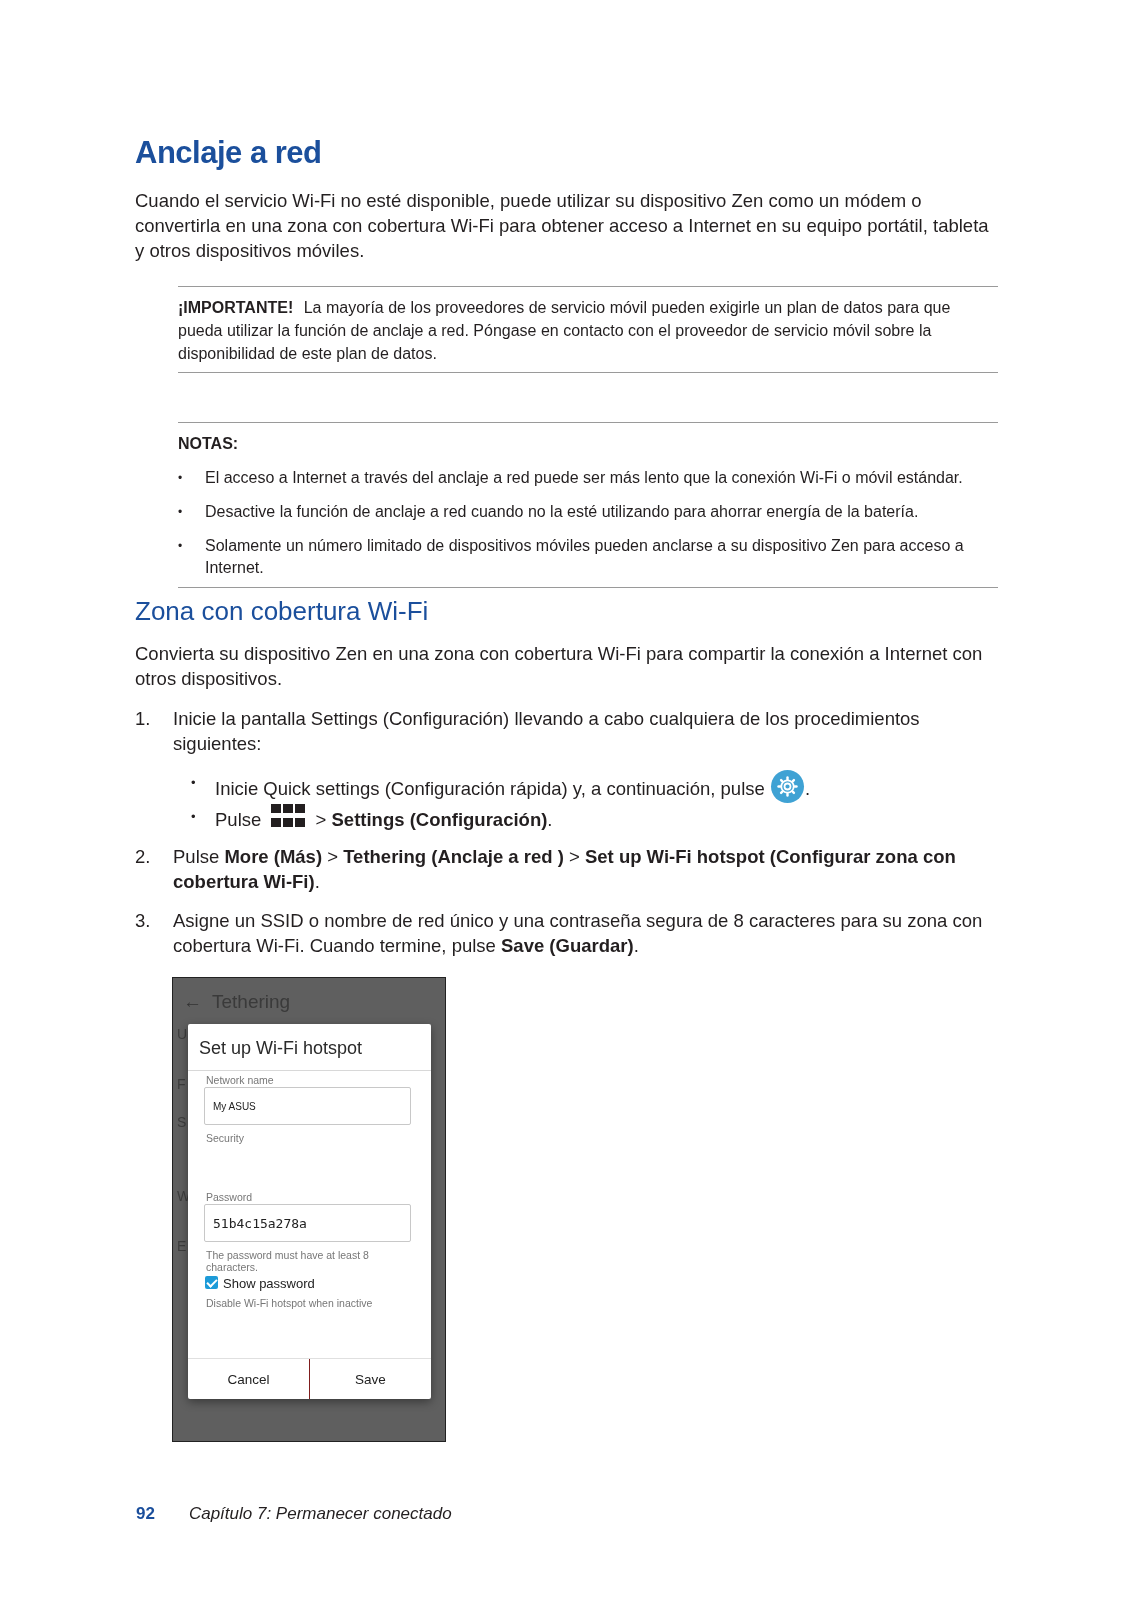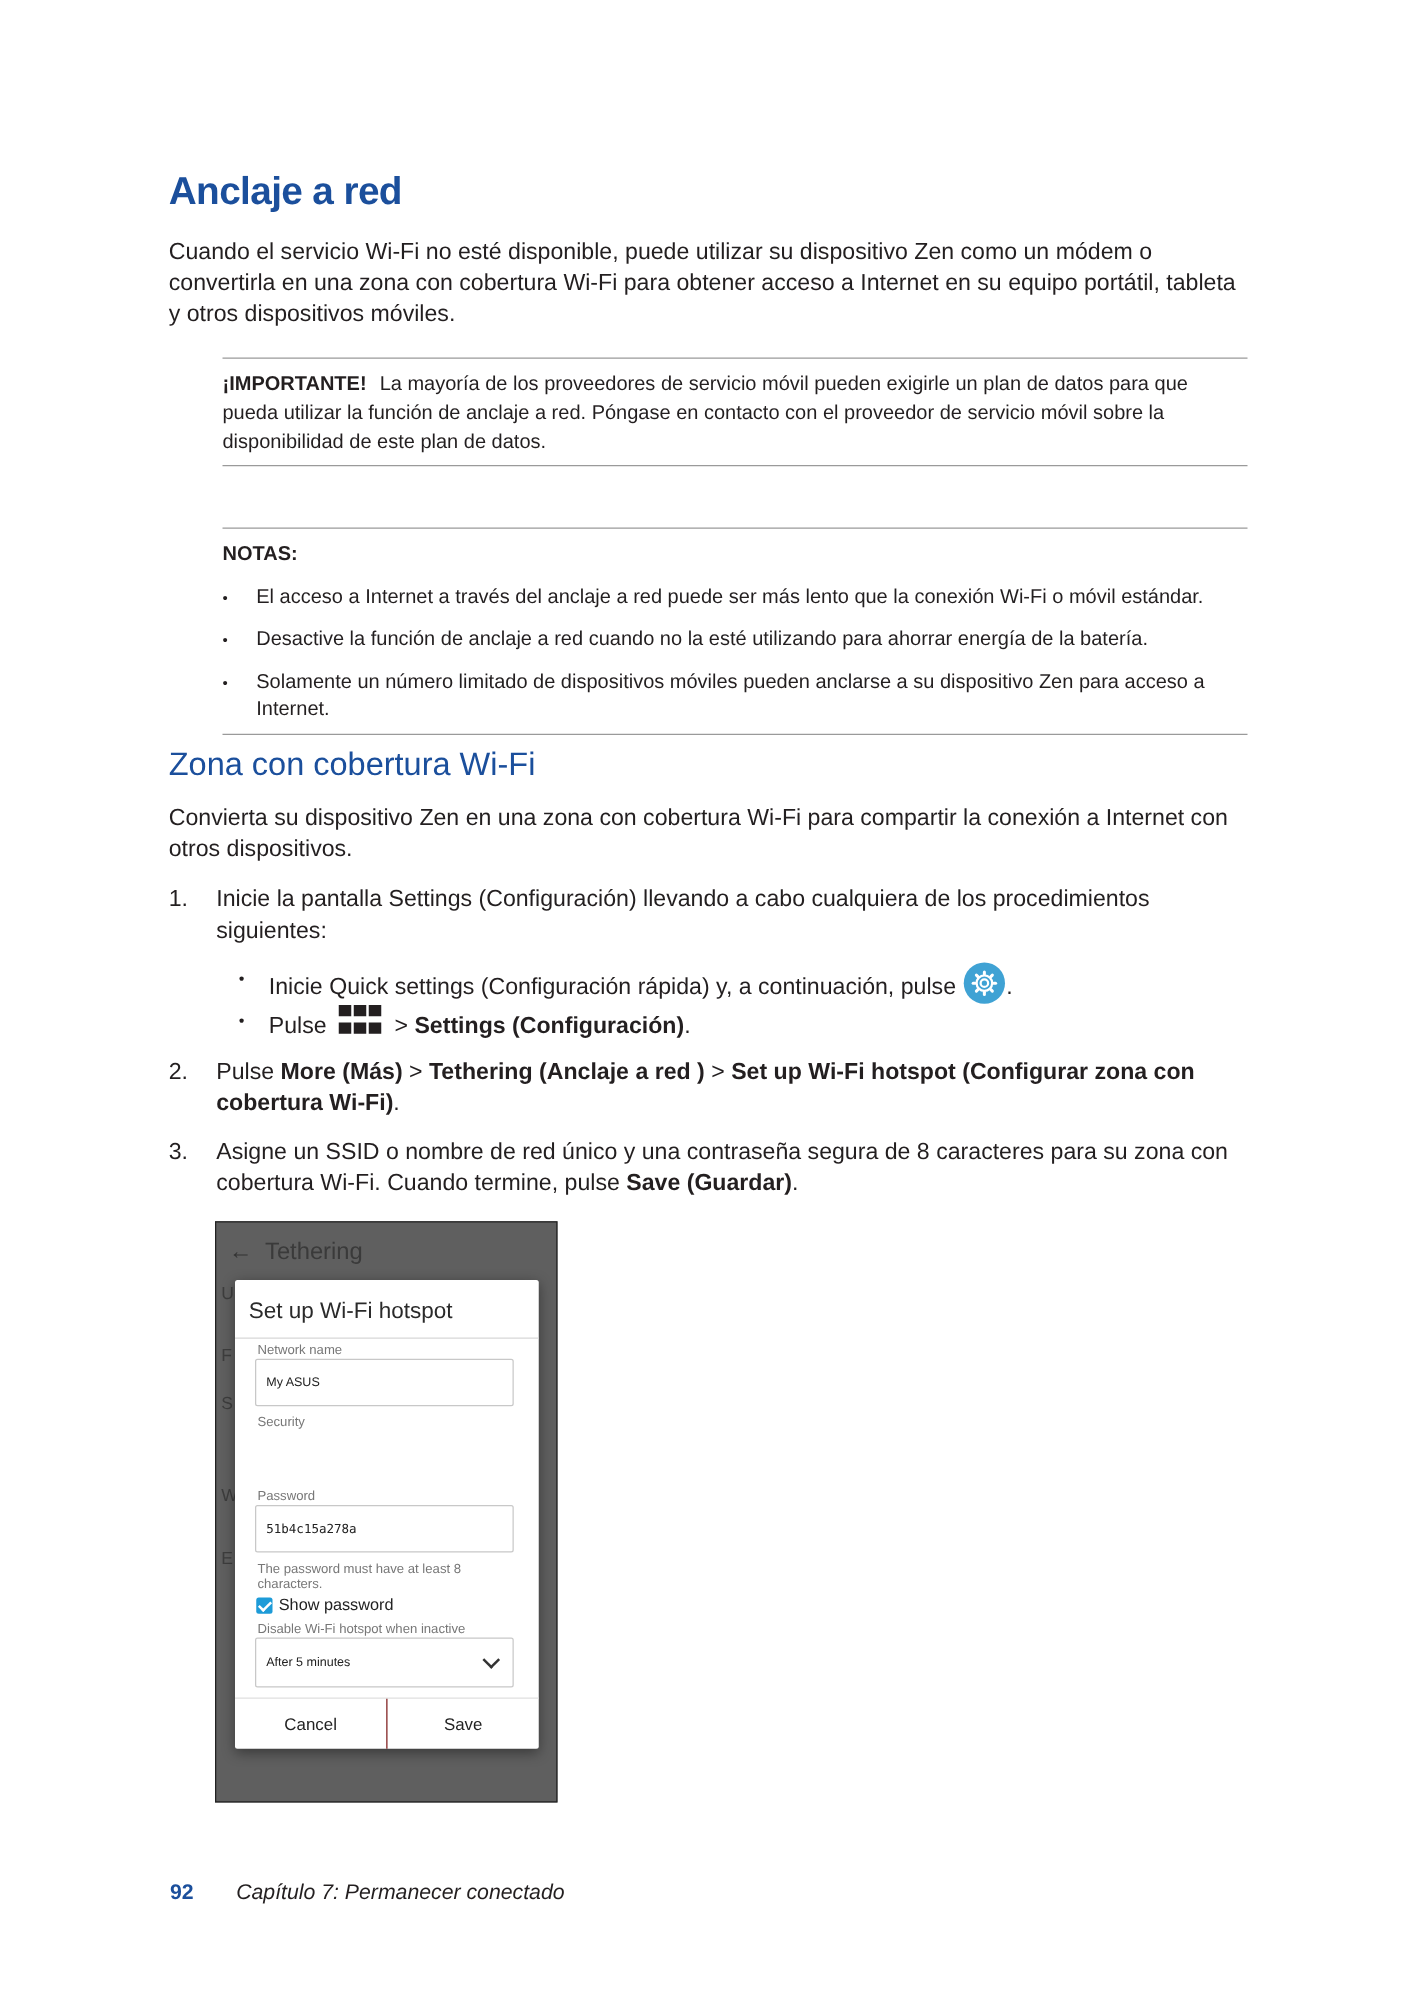--- a/index.html
+++ b/index.html
@@ -54,25 +54,25 @@
   .bg-letters span { position: absolute; left: 4px; color: #3d3d3d; font-size: 14px; }
   .dialog { position: absolute; left: 15px; top: 46px; width: 243px; height: 375px;
             background: #ffffff; box-shadow: 0 3px 10px rgba(0,0,0,0.4); border-radius: 2px; }
   .dialog-title { position: absolute; left: 11px; top: 14px; font-size: 18px; color: #2a2a2a; }
   .dialog-sep { position: absolute; left: 0; right: 0; top: 46px; border-top: 1px solid #d8d8d8; }
   .field-label { position: absolute; left: 18px; font-size: 10.5px; color: #777; }
   .field-box { position: absolute; left: 16px; width: 207px; height: 38px;
                border: 1px solid #c8c8c8; border-radius: 2px; box-sizing: border-box;
                font-size: 10px; color: #222; display: flex; align-items: center;
                padding: 0 8px; justify-content: space-between; background: #fff; }
-  .field-box.mono { font-family: "DejaVu Sans Mono", monospace; font-size: 10px; }
+  .field-box.mono { font-family: "DejaVu Sans Mono", monospace; font-size: 13px; }
   .chev { width: 8px; height: 8px; border-right: 2px solid #333; border-bottom: 2px solid #333;
           transform: rotate(45deg); margin-top: -5px; margin-right: 4px; }
   .hint { position: absolute; left: 18px; width: 190px; font-size: 10.5px; line-height: 12px; color: #777; }
-  .checkbox-row { position: absolute; left: 17px; display: flex; align-items: flex-end; gap: 5px;
+  .checkbox-row { position: absolute; left: 17px; display: flex; align-items: flex-start; gap: 5px;
                   font-size: 13px; color: #222; }
   .checkbox { width: 13px; height: 13px; background: #1d9bd8; border-radius: 2px; position: relative; }
   .checkbox::after { content: ""; position: absolute; left: 4px; top: 1px; width: 4px; height: 8px;
                      border-right: 2px solid #fff; border-bottom: 2px solid #fff; transform: rotate(45deg); }
   .dialog-actions { position: absolute; left: 0; right: 0; bottom: 0; height: 40px;
                     border-top: 1px solid #e0e0e0; display: flex; }
   .action-btn { flex: 1; display: flex; align-items: center; justify-content: center;
                 font-size: 13.5px; color: #222; }
   .action-btn + .action-btn { border-left: 1px solid #7f1d1d; }
 
@@ -184,24 +184,20 @@
       </div>
 
       <div class="hint" style="top:225px">The password must have at least 8 characters.</div>
 
       <div class="checkbox-row" style="top:252px">
         <span class="checkbox"></span>
         <span>Show password</span>
       </div>
 
       <div class="field-label" style="top:273px">Disable Wi-Fi hotspot when inactive</div>
-      <div class="field-box" style="top:286px; height:40px">
-        <span>After 5 minutes</span>
-        <span class="chev"></span>
-      </div>
 
       <div class="dialog-actions">
         <div class="action-btn">Cancel</div>
         <div class="action-btn">Save</div>
       </div>
     </div>
   </div>
 
   <div class="footer">
     <span class="page-num">92</span>

